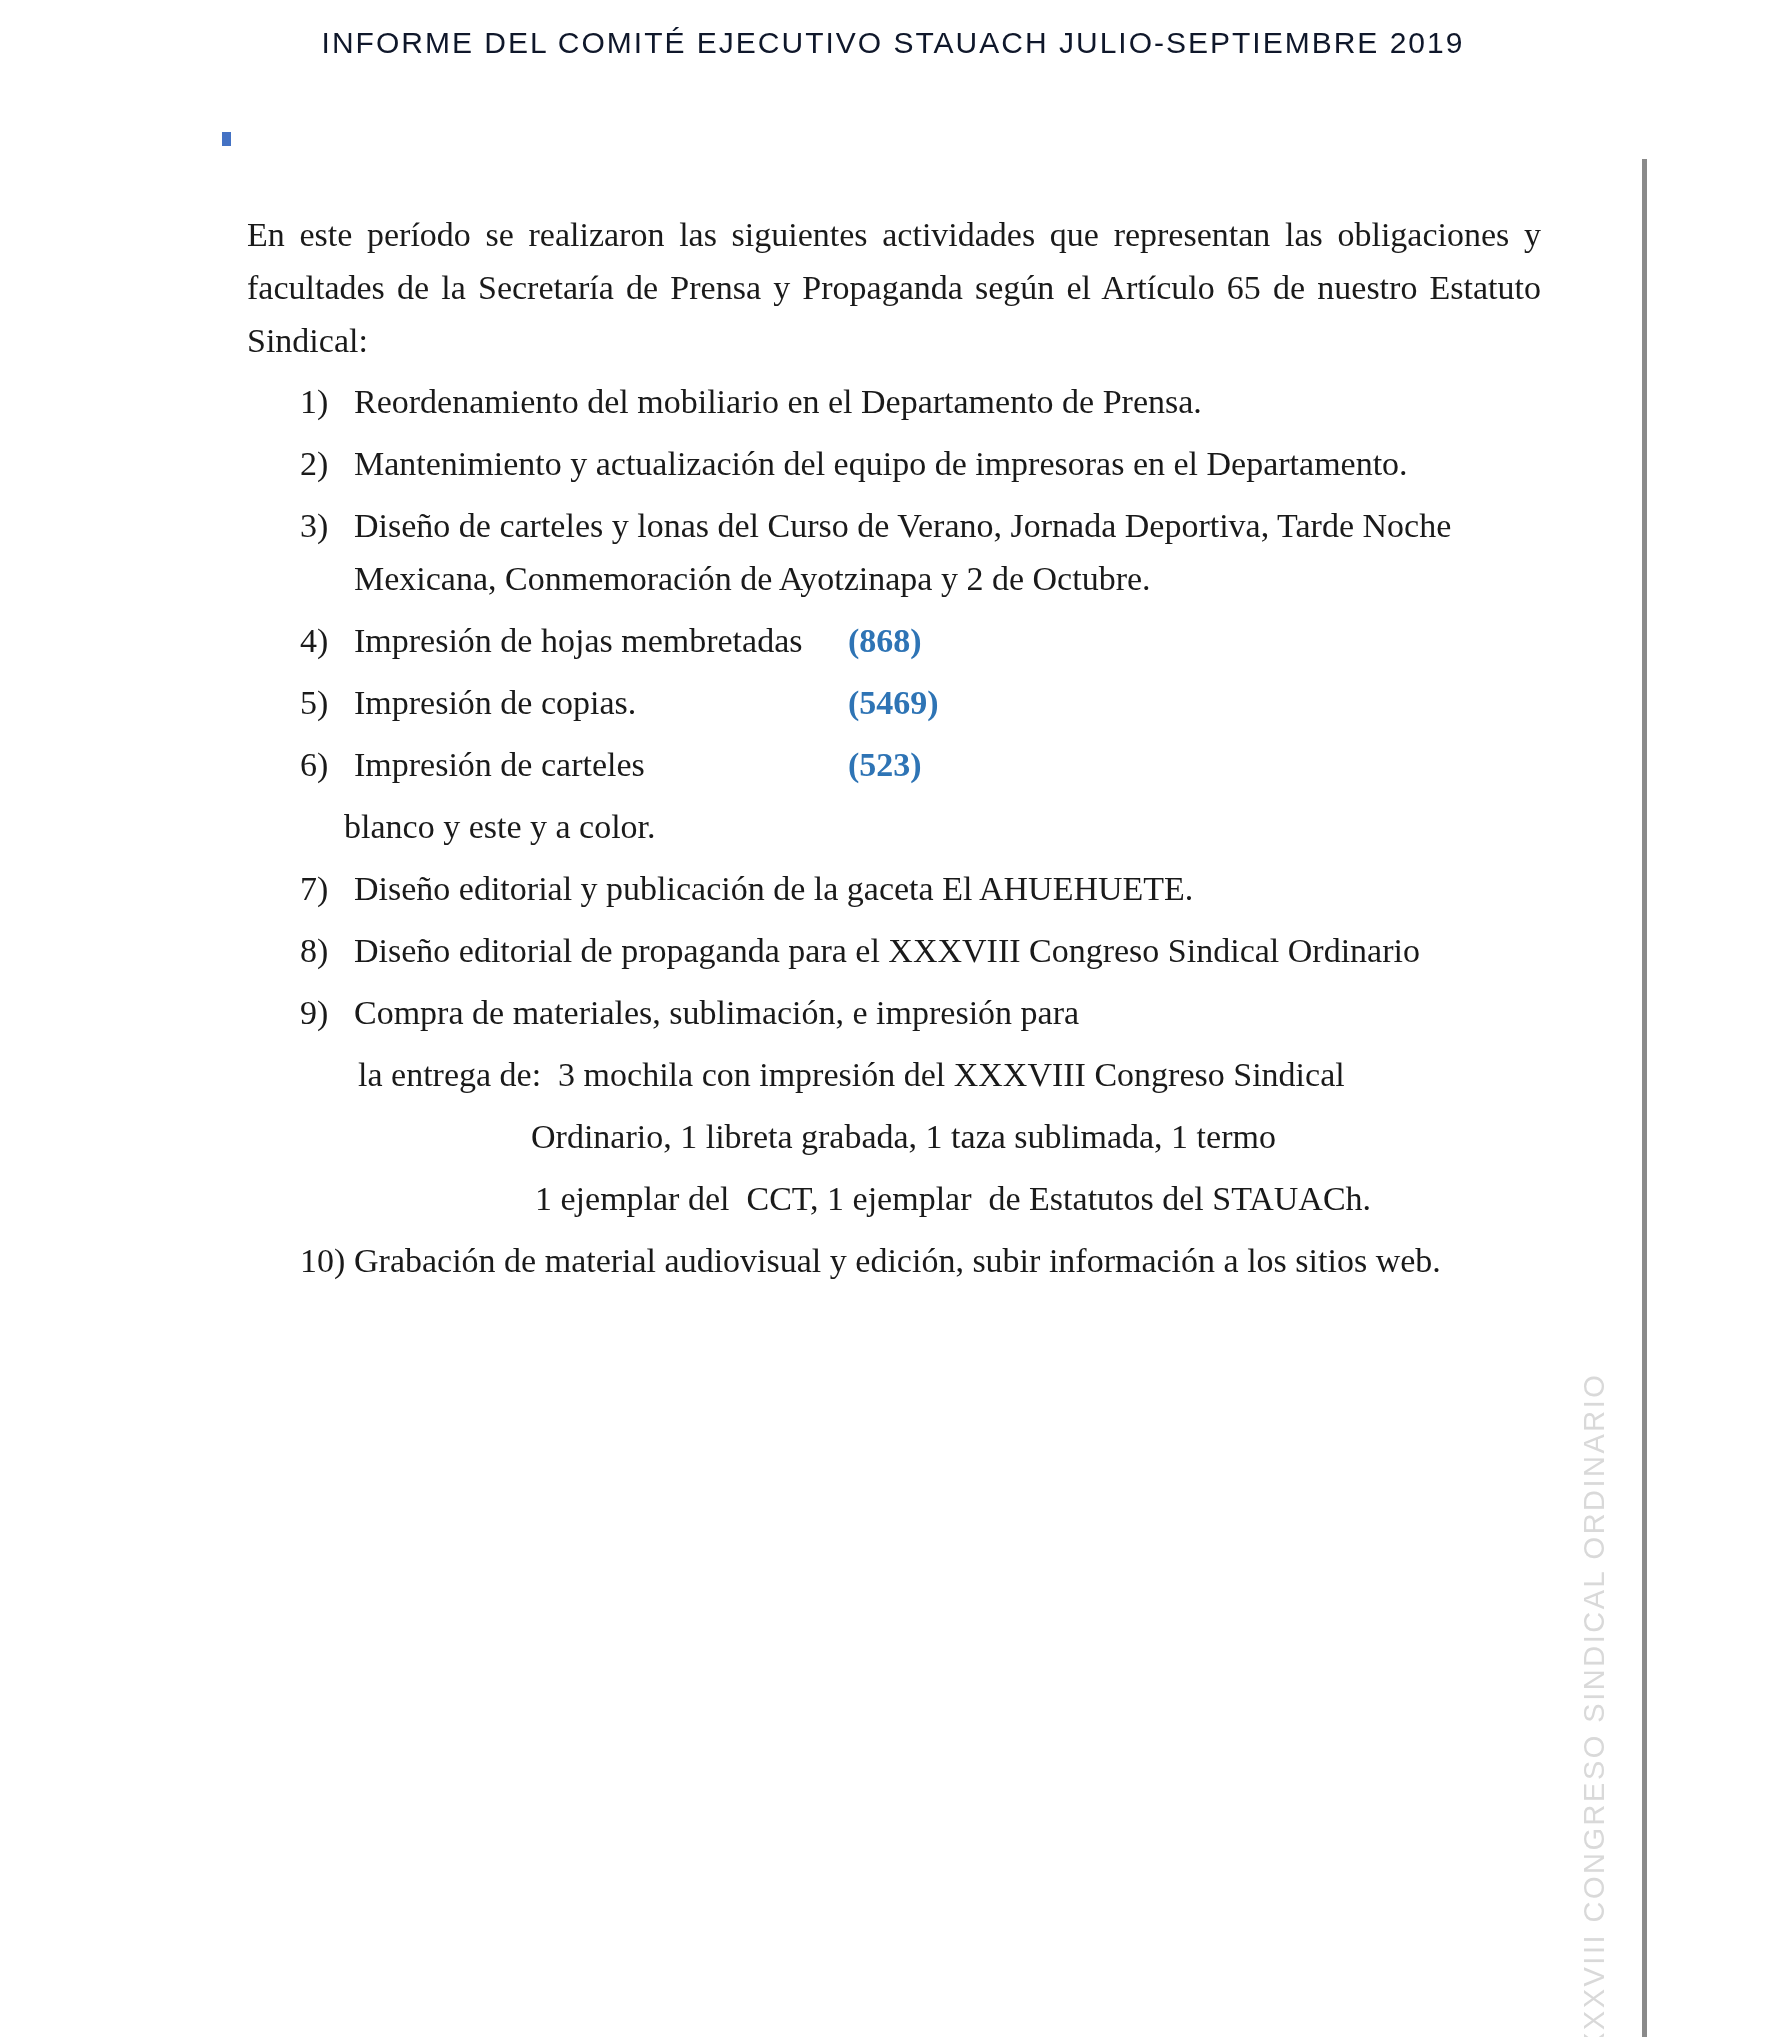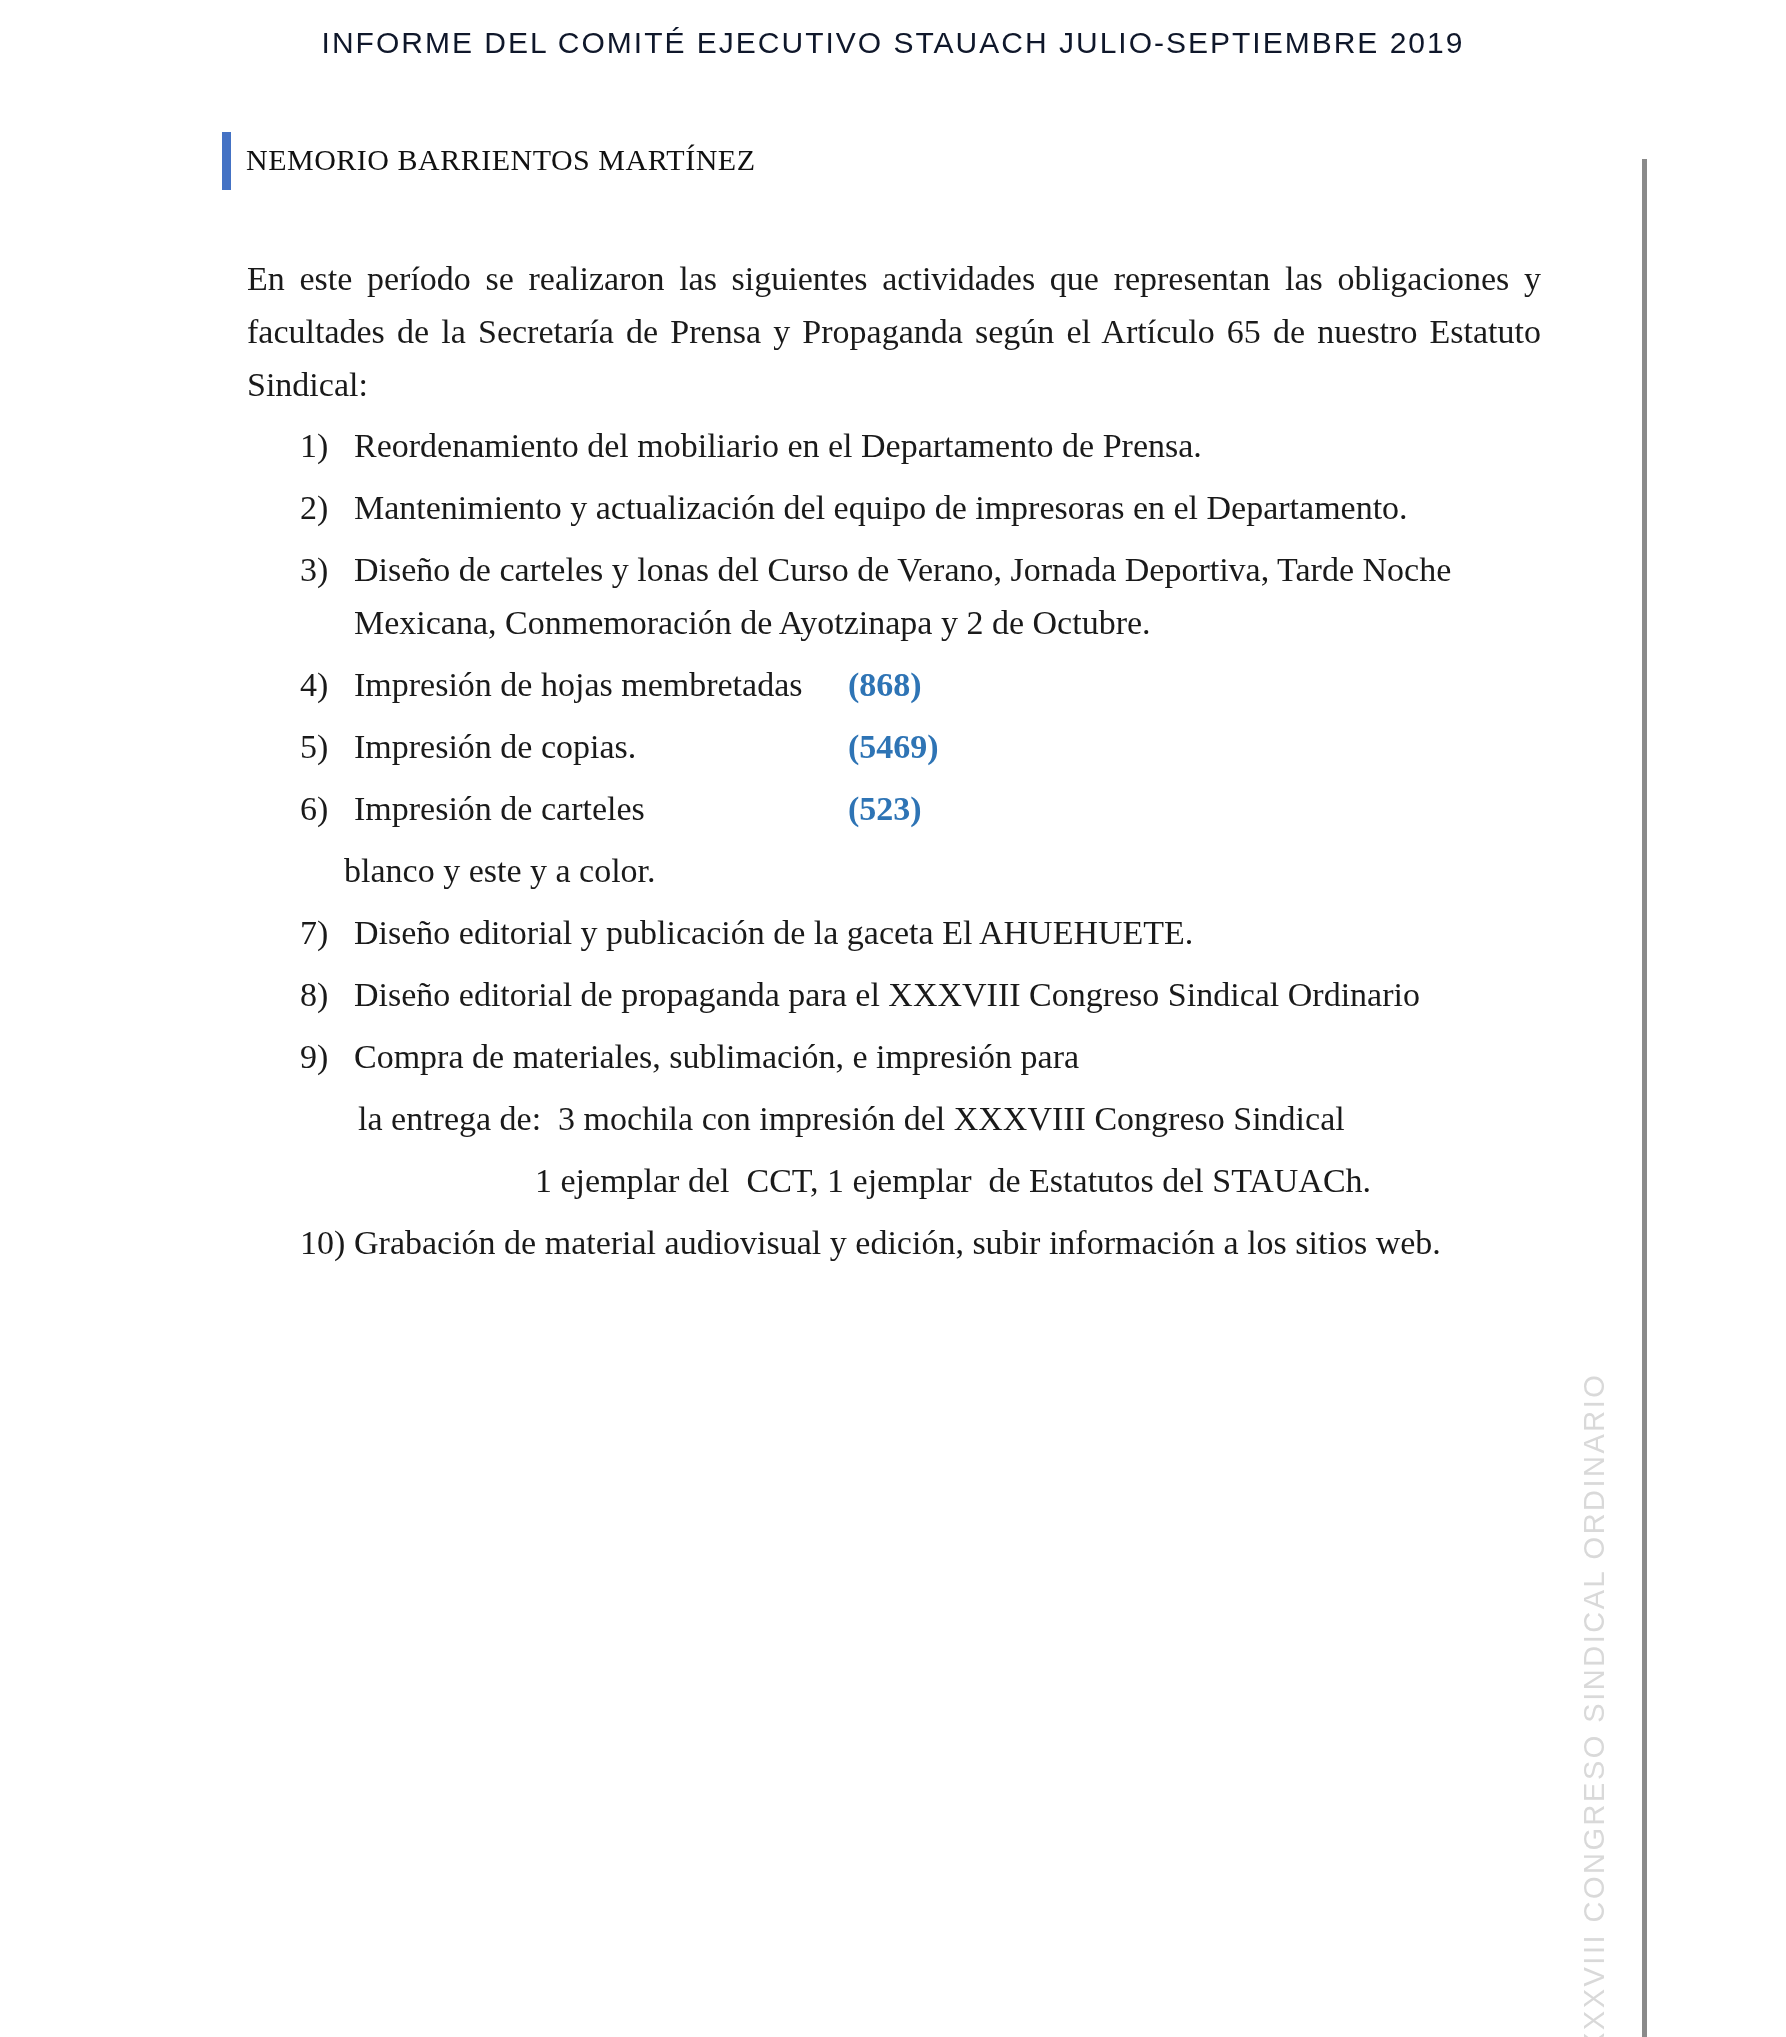--- a/index.html
+++ b/index.html
@@ -94,21 +94,20 @@
     color: #D9D9D9;
     white-space: nowrap;
   }
 </style>
 </head>
 <body>
 
 <div class="page-header">INFORME DEL COMITÉ EJECUTIVO STAUACH JULIO-SEPTIEMBRE 2019</div>
 
 <div class="section-head">
-  <div class="section-subtitle">NEMORIO BARRIENTOS MARTÍNEZ</div>
 </div>
 
 <div class="content">
   <div class="intro">En este período se realizaron las siguientes actividades que representan las obligaciones y facultades de la Secretaría de Prensa y Propaganda según el Artículo 65 de nuestro Estatuto Sindical:</div>
 
   <div class="activities">
       <div class="row numbered">
         <span class="num">1)</span>
         <div class="line">Reordenamiento del mobiliario en el Departamento de Prensa.</div>
       </div>
@@ -147,20 +146,23 @@
         <span class="num">8)</span>
         <div class="line">Diseño editorial de propaganda para el XXXVIII Congreso Sindical Ordinario</div>
       </div>
       <div class="row numbered">
         <span class="num">9)</span>
         <div class="line">Compra de materiales, sublimación, e impresión para</div>
       </div>
       <div class="row indent-sub1">
         <div class="line">la entrega de:  3 mochila con impresión del XXXVIII Congreso Sindical</div>
       </div>
+      <div class="row indent-sub2">
+        <div class="line">Ordinario, 1 libreta grabada, 1 taza sublimada, 1 termo</div>
+      </div>
       <div class="row indent-sub2b">
         <div class="line">1 ejemplar del  CCT, 1 ejemplar  de Estatutos del STAUACh.</div>
       </div>
       <div class="row numbered">
         <span class="num">10)</span>
         <div class="line">Grabación de material audiovisual y edición, subir información a los sitios web.</div>
       </div>
     </div>
 </div>
 

